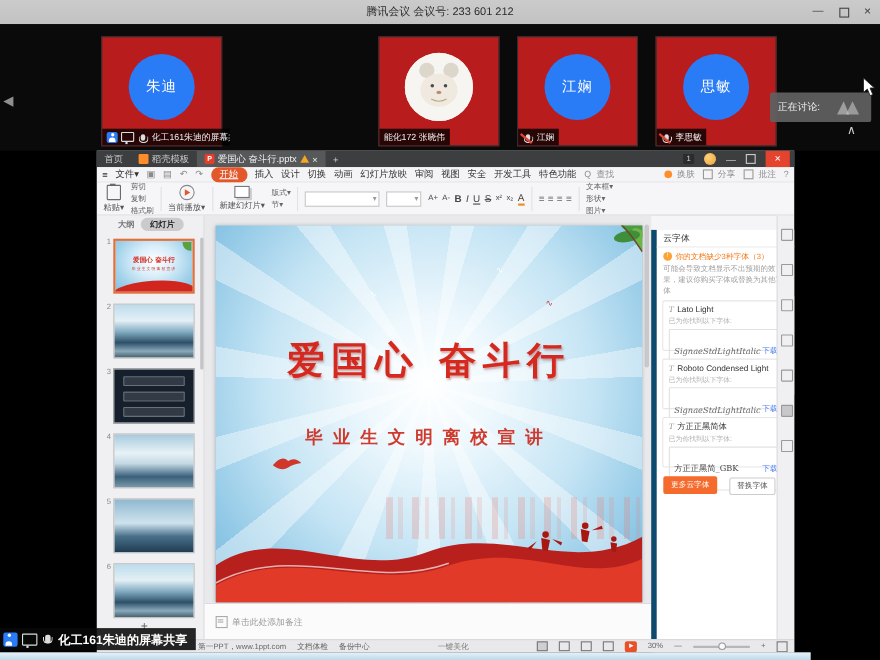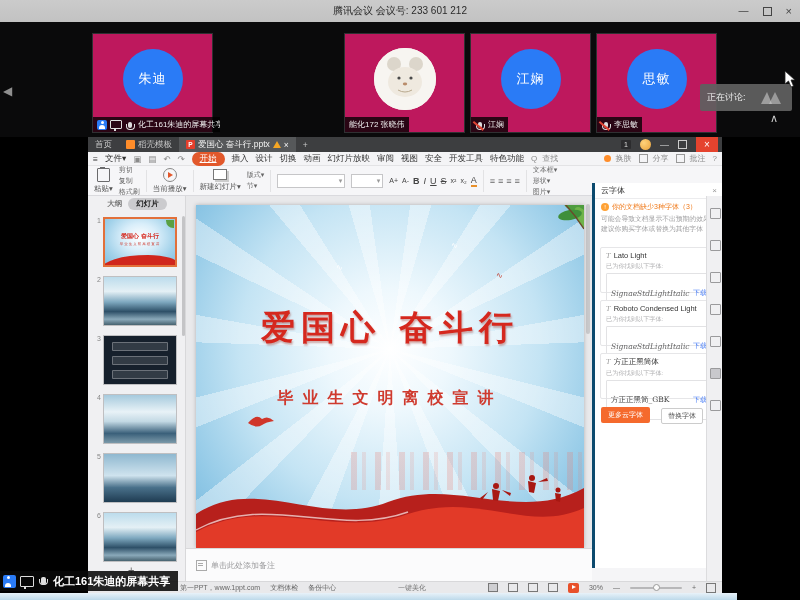--- a/index.html
+++ b/index.html
@@ -8,21 +8,21 @@
   .t{position:absolute;}
   
   .titlebar{left:0;top:0;width:800px;height:22px;background:linear-gradient(#cbcbcb,#c2c2c2);
     display:flex;align-items:center;justify-content:center;font-size:10px;color:#2b2b2b;}
   .winctl{position:absolute;right:8px;top:0;height:22px;display:flex;align-items:center;gap:14px;color:#444;}
   .winctl .mn{font-size:10px;line-height:1;}
   .winctl .mx{width:7px;height:7px;border:1px solid #444;}
   .winctl .cl{font-size:11px;line-height:1;}
   
   .strip{left:0;top:22px;width:800px;height:115px;background:#0a0a0b;}
-  .tile{position:absolute;top:11px;width:121px;height:100px;background:#be185d;border:1px solid #303032;box-sizing:border-box;}
+  .tile{position:absolute;top:11px;width:110px;height:100px;background:#b91c1c;border:1px solid #303032;box-sizing:border-box;}
   .av{position:absolute;left:50%;top:46%;transform:translate(-50%,-50%);width:60px;height:60px;border-radius:50%;
     background:#2a7bf6;color:#fff;font-size:13px;display:flex;align-items:center;justify-content:center;letter-spacing:1px;}
   .av-photo{width:54px;height:68px;border:1px solid #cfd6d9;
     background:linear-gradient(180deg,#9fb0b6 0%,#cdd8dc 28%,#8aa0a8 42%,#32464f 55%,#223138 66%,#5d747c 78%,#31454d 100%);}
   .av-ham{width:62px;height:62px;background:#f7f5f1;}
   .namebar{position:absolute;left:0;bottom:0;max-width:100%;display:flex;align-items:center;gap:3px;
     background:rgba(0,0,0,.78);padding:2px 4px;color:#eee;font-size:8px;white-space:nowrap;overflow:hidden;}
   .badge{width:10px;height:10px;border-radius:2px;position:relative;flex:none;}
   .badge.blue{background:#2a7bf6;} .badge.orange{background:#f08c1e;}
   .badge::before{content:"";position:absolute;top:1.5px;left:3.5px;width:3px;height:3px;border-radius:50%;background:#fff;}
@@ -107,21 +107,21 @@
   .bird{position:absolute;font-size:8px;color:#fff;}
   .bird.r{color:#c0392b;}
   .redbird{position:absolute;left:52px;top:208px;}
   .ribbonSvg{position:absolute;left:0;bottom:0;width:388px;height:92px;}
   
   .notes{left:98px;top:411px;width:406px;height:33px;background:#fbfbfc;border-top:1px solid #d9d9db;
     display:flex;align-items:center;padding-left:10px;box-sizing:border-box;gap:4px;color:#9a9a9c;font-size:8px;}
   .nicon{width:9px;height:9px;border:1px solid #aaa;position:relative;}
   .nicon::before{content:"";position:absolute;left:1px;top:2px;width:5px;height:1px;background:#aaa;box-shadow:0 2px 0 #aaa;}
   
-  .rpanel{left:504px;top:46px;width:131px;height:385px;background:#ffffff;border-left:3px solid #0c4a6e;box-sizing:border-box;font-size:7.5px;color:#333;}
+  .rpanel{left:504px;top:72px;width:131px;height:385px;background:#ffffff;border-left:5px solid #0c4a6e;box-sizing:border-box;font-size:7.5px;color:#333;}
   .rphead{position:absolute;left:0;top:0;width:100%;height:16px;border-bottom:1px solid #ececee;display:flex;align-items:center;
     padding:0 6px;box-sizing:border-box;justify-content:space-between;font-size:8px;color:#333;}
   .rpwarn{position:absolute;left:6px;right:6px;top:19px;color:#f07a1a;font-size:7px;display:flex;align-items:center;gap:3px;}
   .exm{width:8px;height:8px;border-radius:50%;background:#ffa235;color:#fff;font-size:6px;display:flex;align-items:center;justify-content:center;flex:none;}
   .rpdesc{position:absolute;left:6px;right:6px;top:31px;color:#a0a0a2;font-size:6.8px;line-height:1.5;}
   .fcard{position:absolute;left:5px;right:5px;height:46px;border:1px solid #e6e6e8;border-radius:2px;background:#fff;padding:3px 5px;box-sizing:border-box;}
   .fname{font-size:7.5px;color:#333;display:flex;gap:3px;align-items:center;}
   .fic{color:#999;font-size:7px;font-style:italic;font-family:"DejaVu Serif",serif;}
   .ffound{color:#b0b0b2;font-size:6.2px;margin-top:2px;}
   .fbox{margin-top:2px;height:14px;border:1px solid #e2e2e4;border-radius:1px;display:flex;align-items:center;

